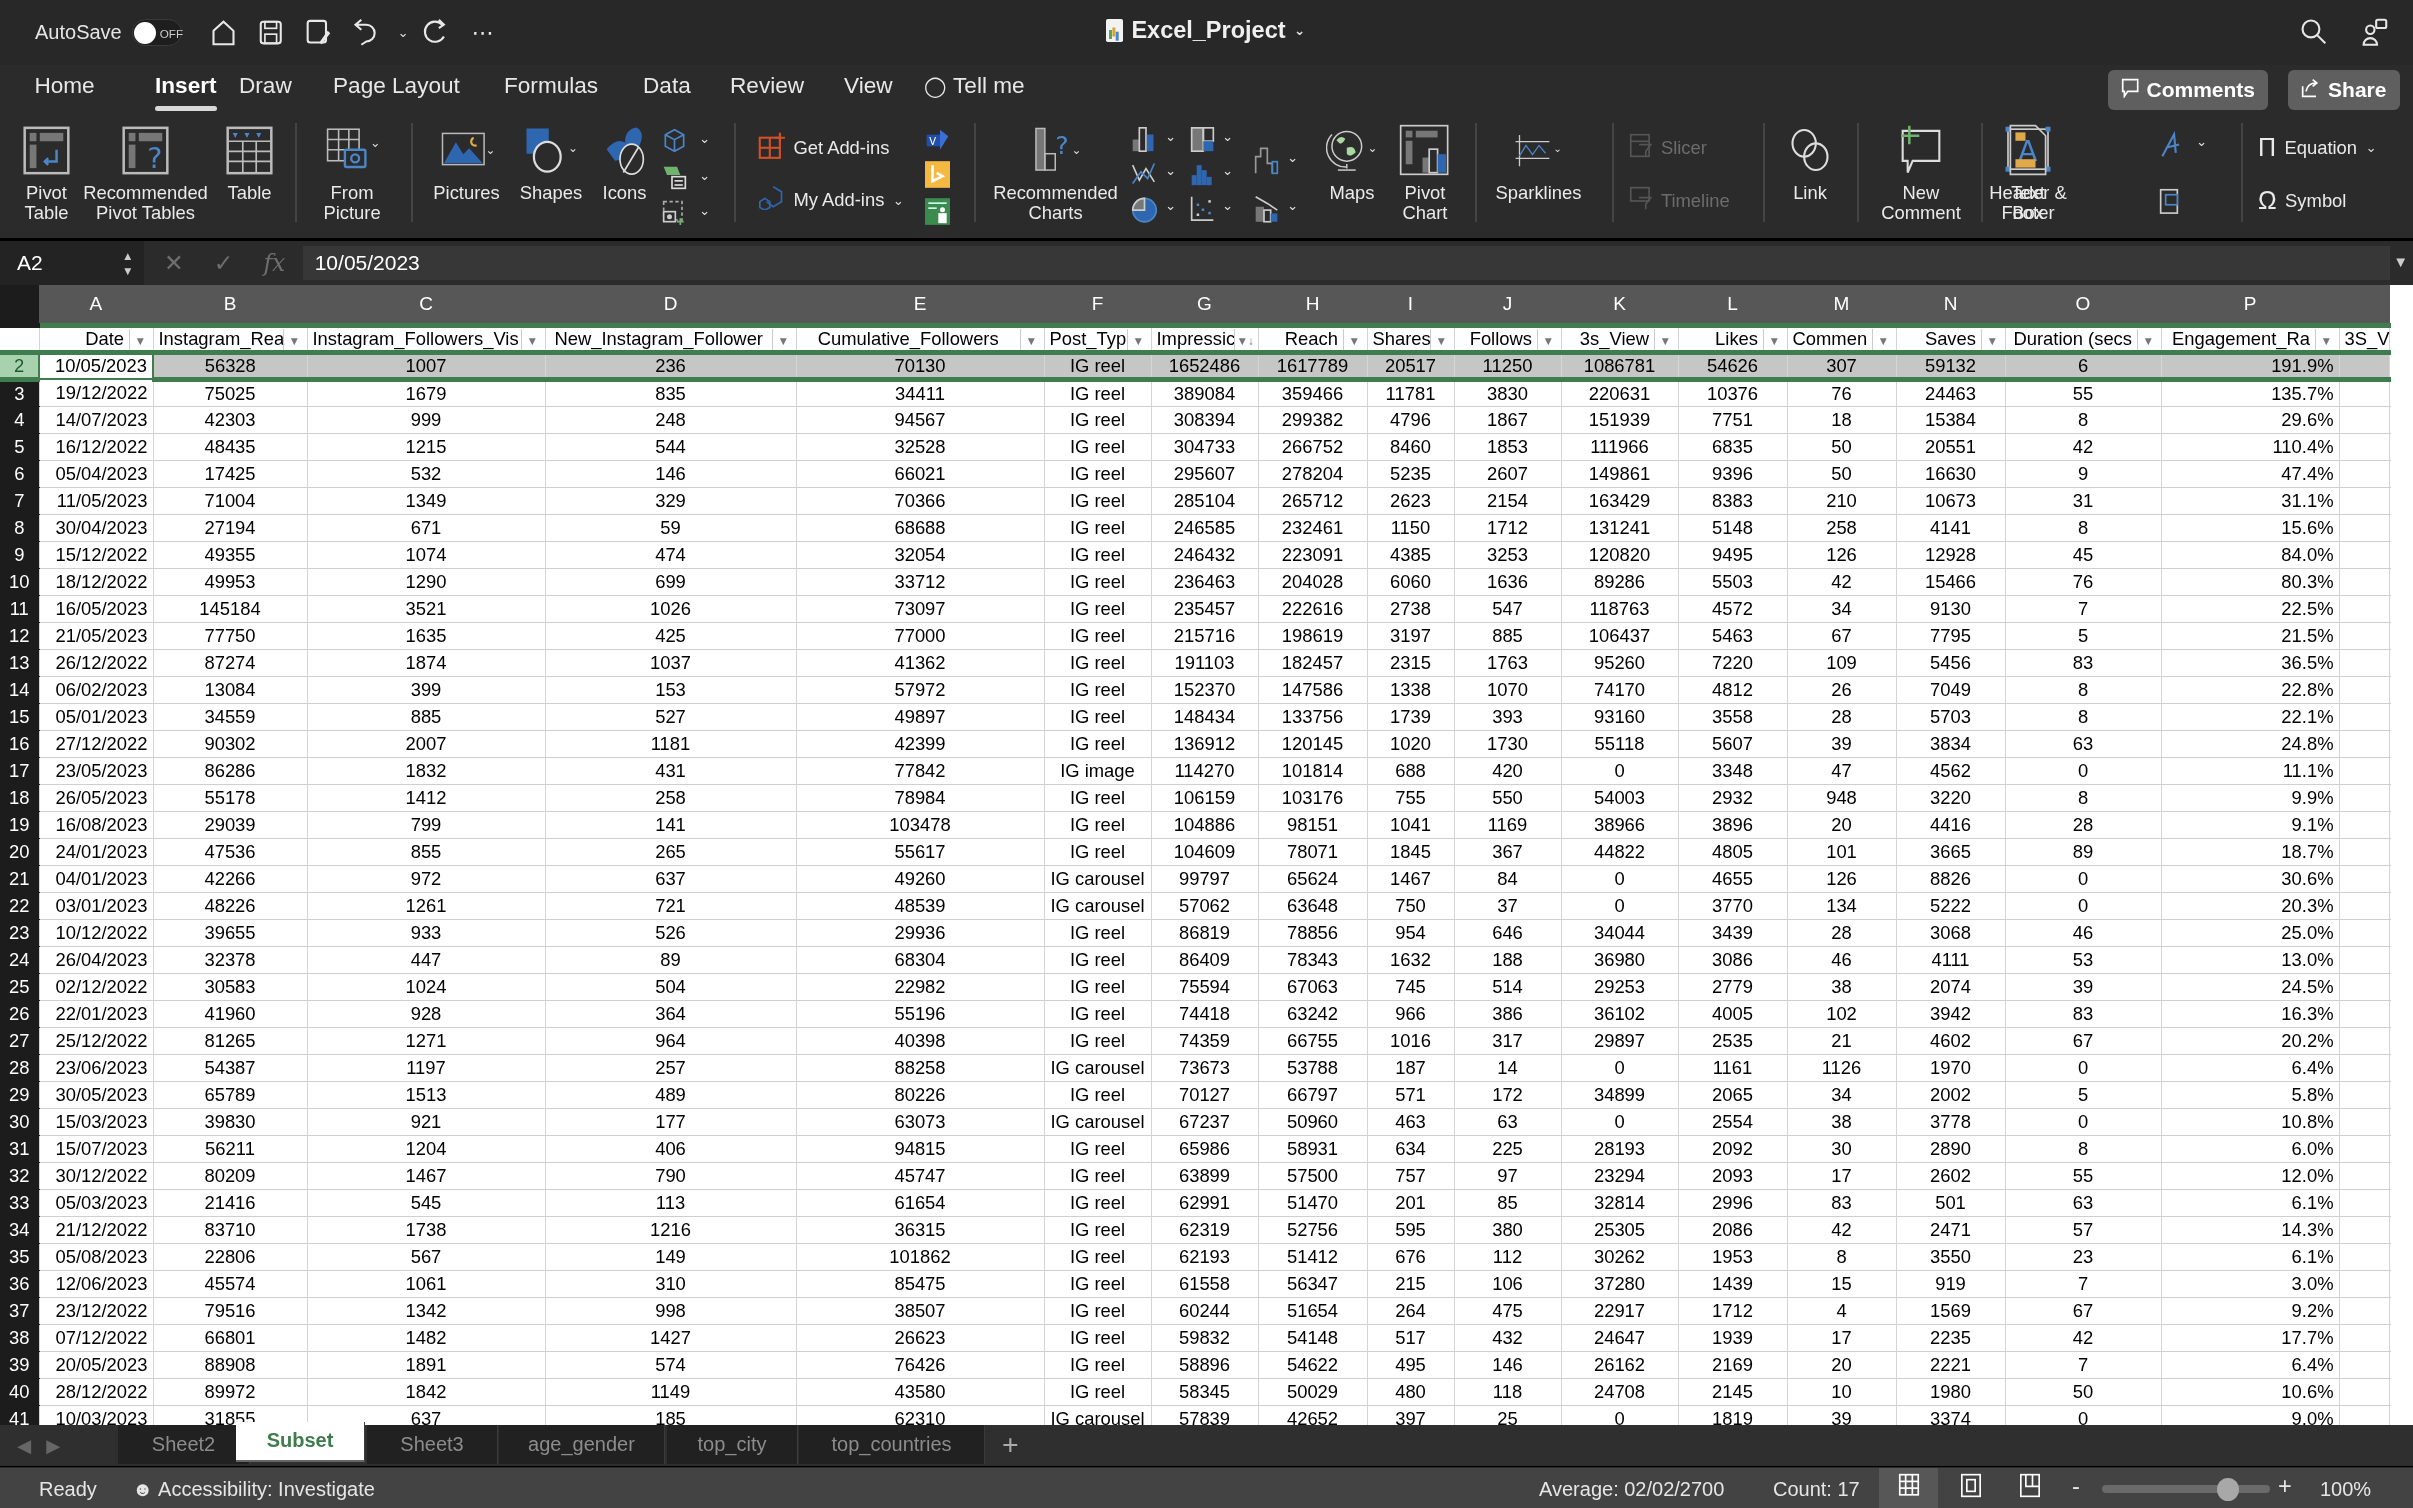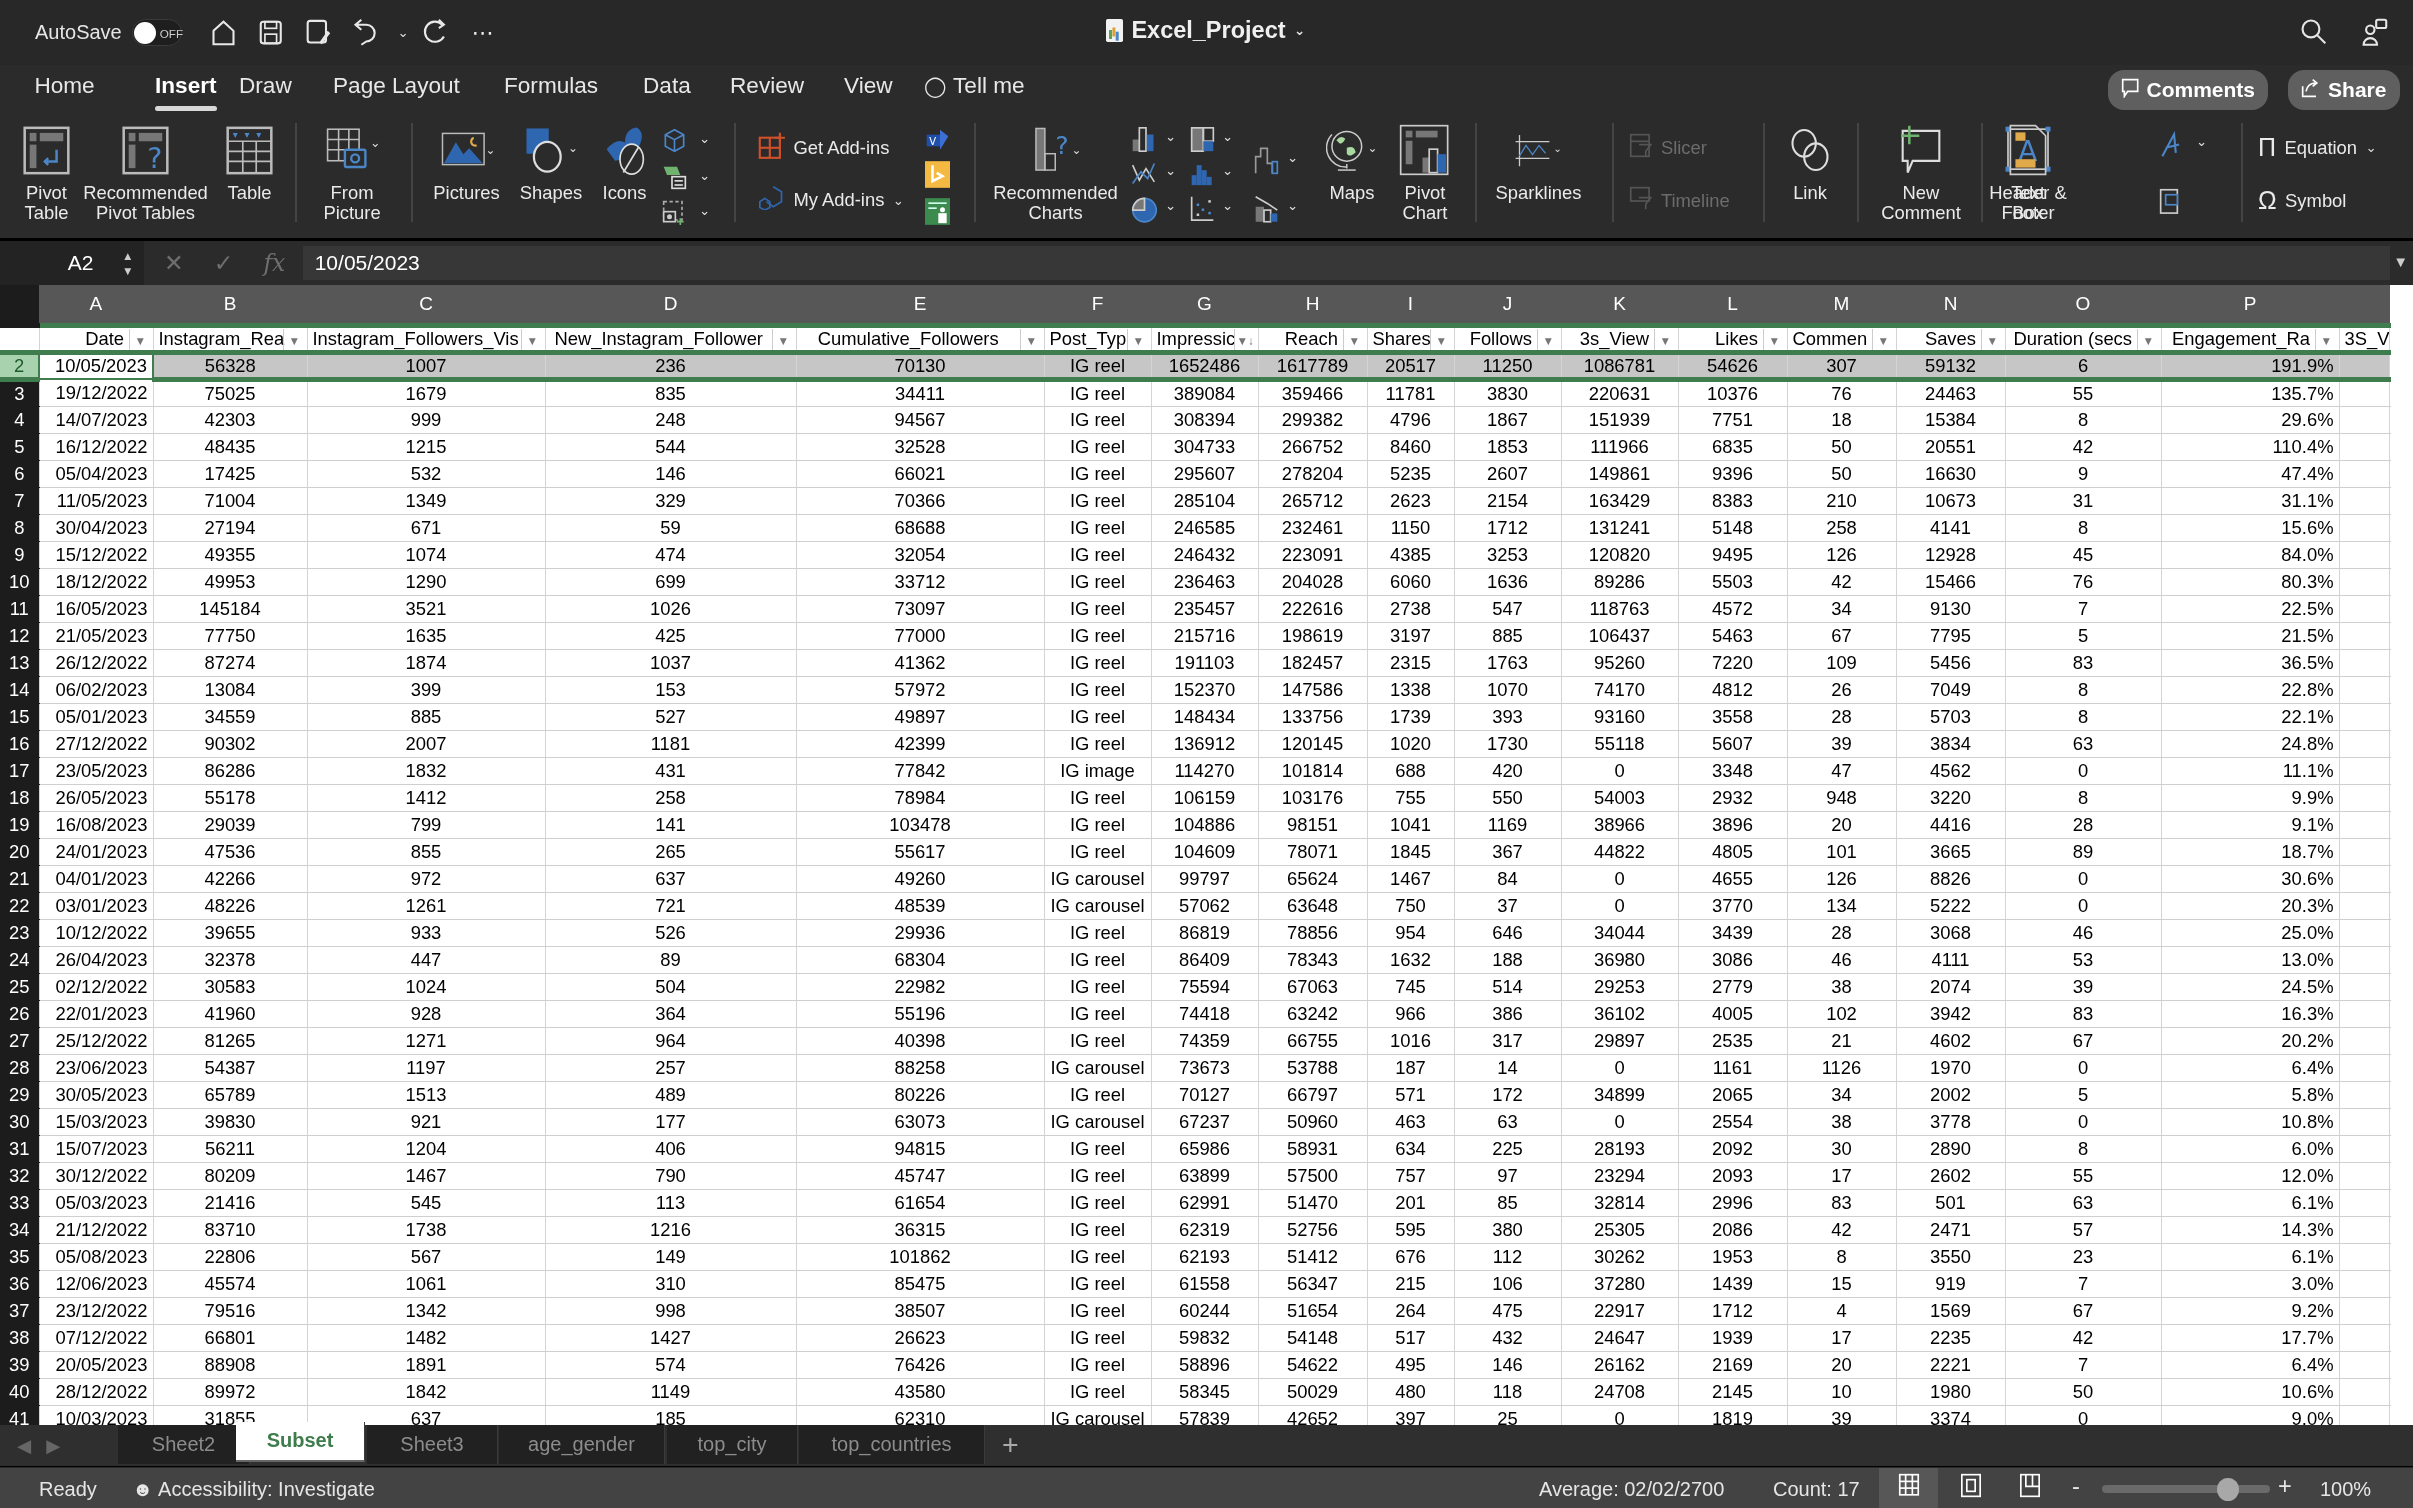--- a/index.html
+++ b/index.html
@@ -16,35 +16,35 @@
   .doc-title { position: absolute; left: 1106px; top: 17px; display: flex; align-items: center; gap: 8.4px; font-size: 23.5px; font-weight: bold; color: #f0f0f0; }
   .doc-icon { width: 17px; height: 23.5px; background: #f2f2f2; border-radius: 1.7px; position: relative; }
   .doc-icon::after { content: ""; position: absolute; left: 3.4px; bottom: 3.4px; width: 2.5px; height: 8.4px; background: #5ba35b; box-shadow: 3.4px -2.5px 0 #d9a23a, 6.7px 1.7px 0 #4a86c8; }
   .tb-right { position: absolute; right: 25px; top: 18.4px; display: flex; gap: 34px; font-size: 25px; color: #e6e6e6; }
 
   
   .menubar { position: absolute; left: 16px; top: 65px; width: 2413px; height: 50px; background: #2b2b2b; }
   .tab { position: absolute; top: 8.4px; font-size: 22.6px; color: #e8e8e8; }
   .tab.active { font-weight: bold; color: #fff; margin-left: 20px; }
   .tab.active::after { content: ""; position: absolute; left: 0; right: 0; bottom: -11.7px; height: 5px; border-radius: 2.5px; background: #d8d8d8; }
-  .hdr-btn { position: absolute; top: 70px; height: 40px; background: #5f5f5f; border-radius: 16px; display: flex; align-items: center; gap: 6.7px; padding: 0 13.4px; font-size: 21px; font-weight: bold; color: #fff; }
+  .hdr-btn { position: absolute; top: 70px; height: 40px; background: #5f5f5f; border-radius: 6px; display: flex; align-items: center; gap: 6.7px; padding: 0 13.4px; font-size: 21px; font-weight: bold; color: #fff; }
 
   
   .ribbon { position: absolute; left: 0; top: 116px; width: 2413px; height: 121px; background: #2b2b2b; }
   .rb { position: absolute; top: 8.4px; display: flex; flex-direction: column; align-items: center; color: #eaeaea; font-size: 18.4px; line-height: 20px; text-align: center; }
   .rb .ic { width: 52px; height: 52px; margin-bottom: 6.7px; display: flex; align-items: center; justify-content: center; }
   .rsep { position: absolute; top: 6.7px; width: 1.7px; height: 99px; background: #444; }
   .rs { position: absolute; display: flex; align-items: center; gap: 8.4px; font-size: 18.4px; color: #eaeaea; }
   .rs.dim { color: #6c6c6c; }
   .mini { position: absolute; width: 25px; height: 25px; }
   .chev { font-size: 13.4px; color: #e0e0e0; }
 
   
   .fbar { position: absolute; left: 0; top: 238px; width: 2413px; height: 47px; background: #2b2b2b; border-top: 3.4px solid #000; }
-  .namebox { position: absolute; left: 0; top: 0; width: 144px; height: 44px; background: #232323; padding-left: 17px; font-size: 21px; line-height: 44px; color: #fff; text-align: center; }
+  .namebox { position: absolute; left: 0; top: 0; width: 144px; height: 44px; background: #232323; padding-left: 17px; font-size: 21px; line-height: 44px; color: #fff; }
   .nb-arrows { position: absolute; left: 122px; top: 6.7px; font-size: 11.7px; color: #ccc; line-height: 15px; }
   .fx-icons { position: absolute; left: 164px; top: 8.4px; display: flex; gap: 30px; font-size: 23.5px; color: #6e6e6e; }
   .fx-input { position: absolute; left: 303px; top: 5px; width: 2087px; height: 34px; background: #373737; font-size: 21px; line-height: 34px; padding-left: 11.7px; color: #fff; }
   .fx-expand { position: absolute; right: 5px; top: 11.7px; font-size: 15px; color: #ccc; }
 
   
   .grid-wrap { position: absolute; left: 0; top: 285px; width: 2413px; height: 1140px; background: #fff; overflow: hidden; }
   table { border-collapse: collapse; table-layout: fixed; font-size: 18.4px; color: #000; }
   th.col { background: #575757; color: #fff; font-weight: normal; height: 40px; font-size: 19px; border-right: 0.8px solid #575757; border-bottom: 5px solid #3f7d4f; }
   th.corner { background: #1c1c1c; border-bottom: 5px solid #1c1c1c; }

